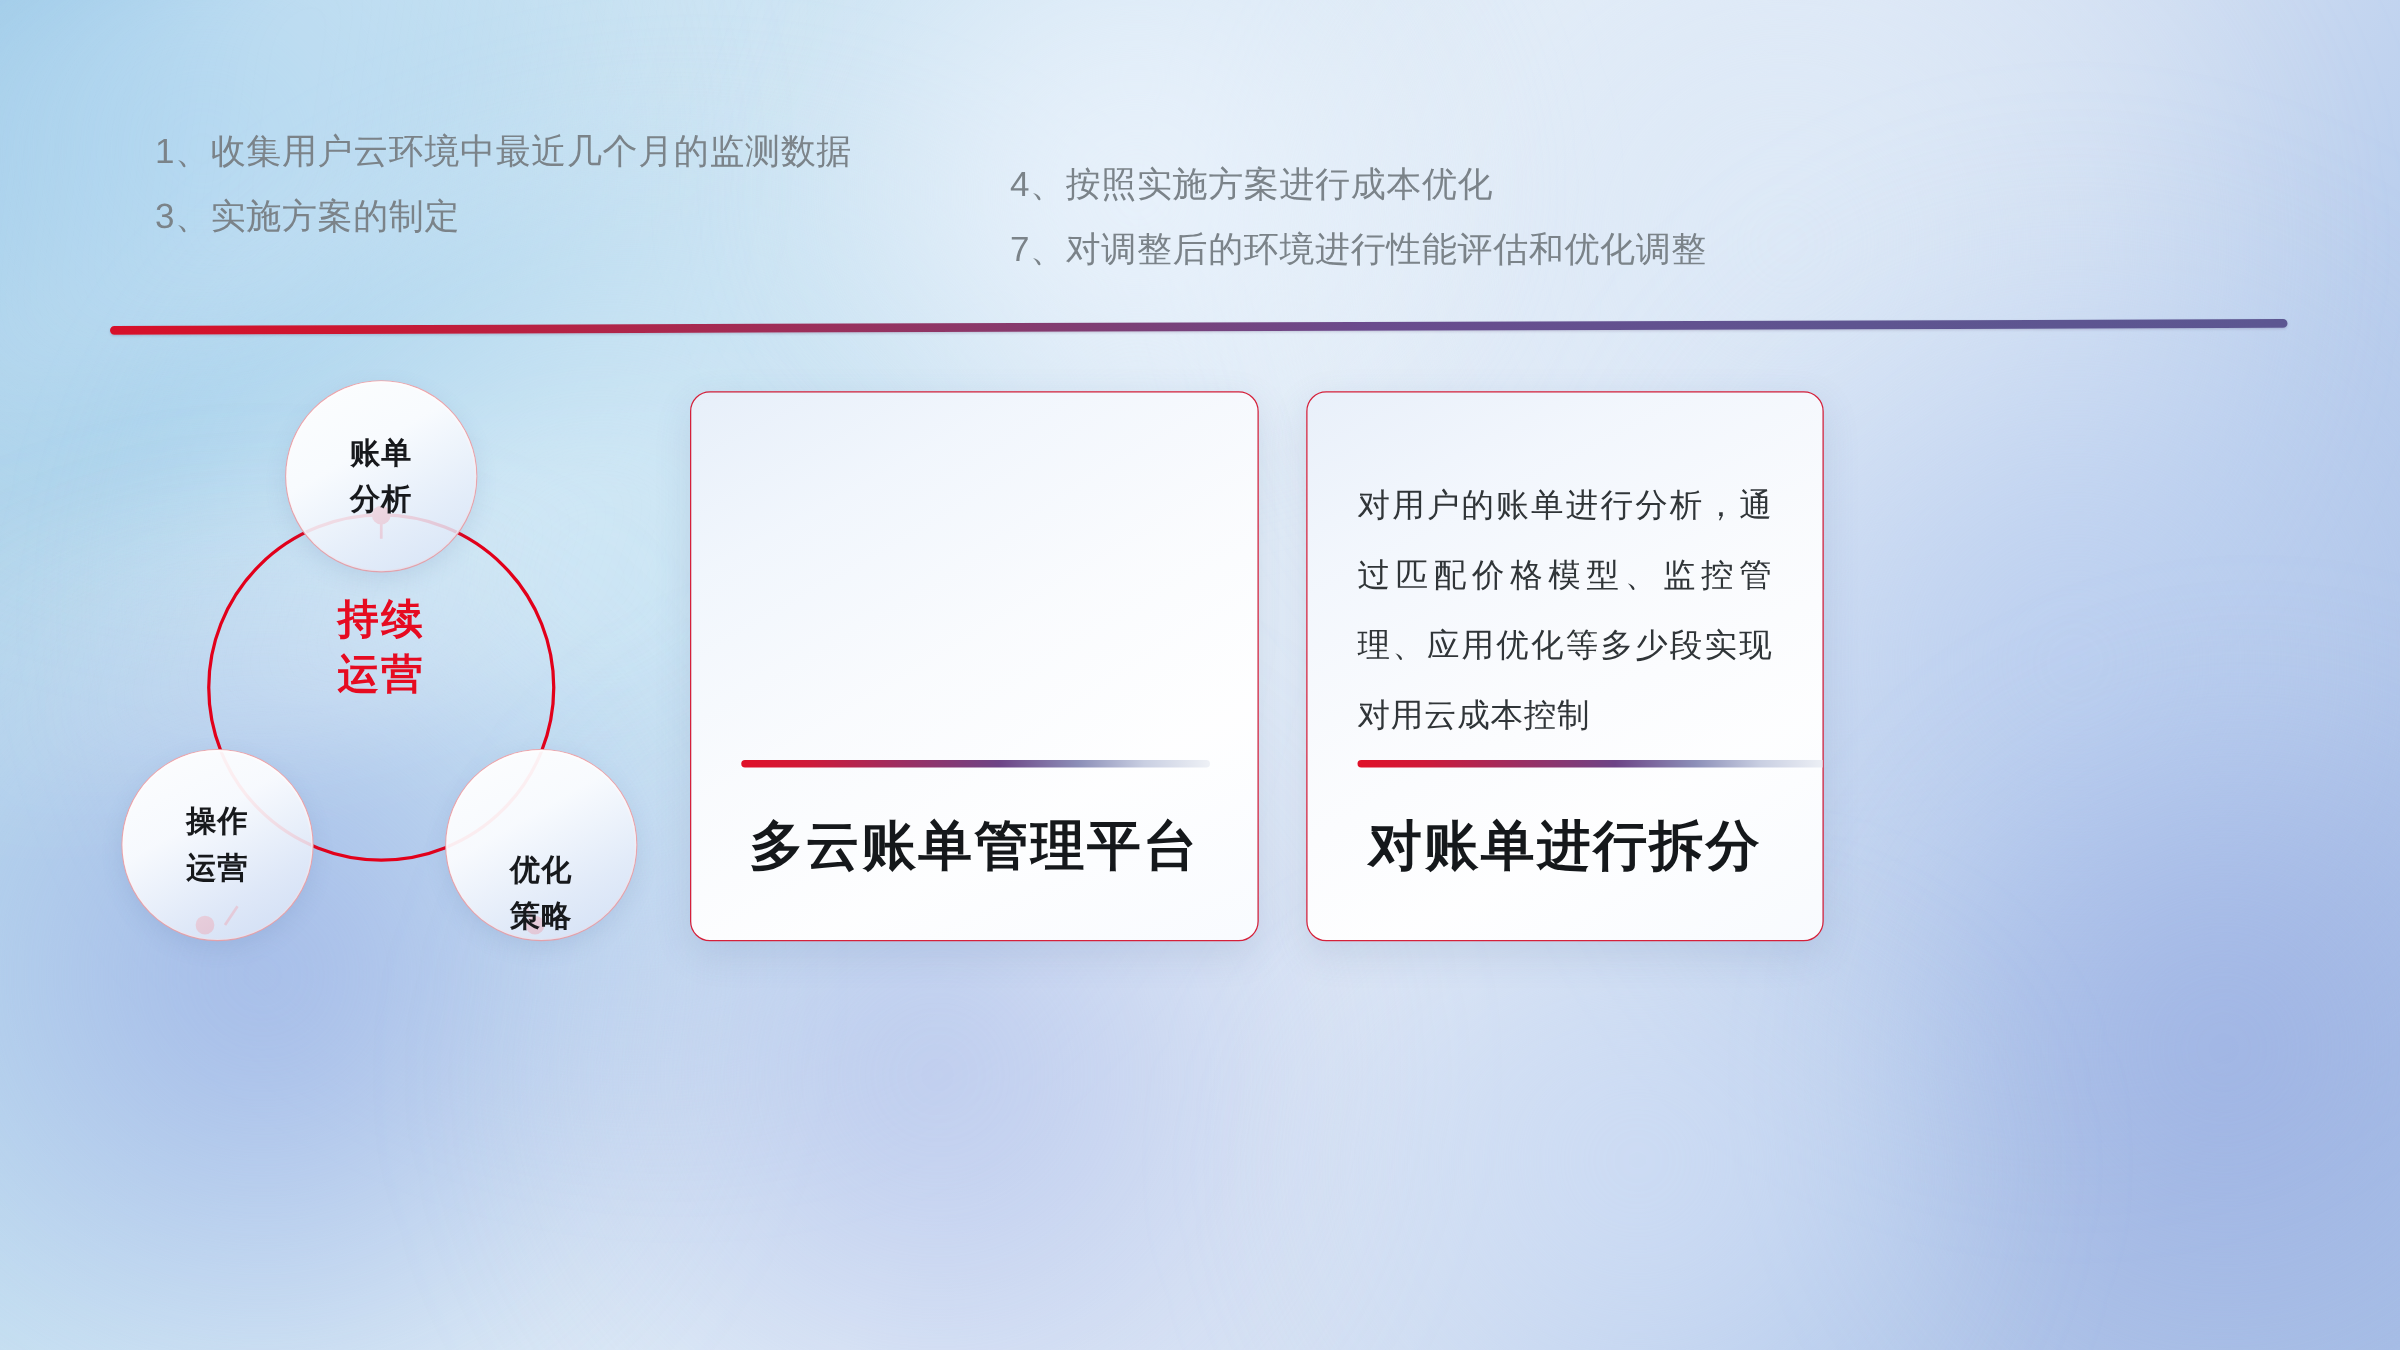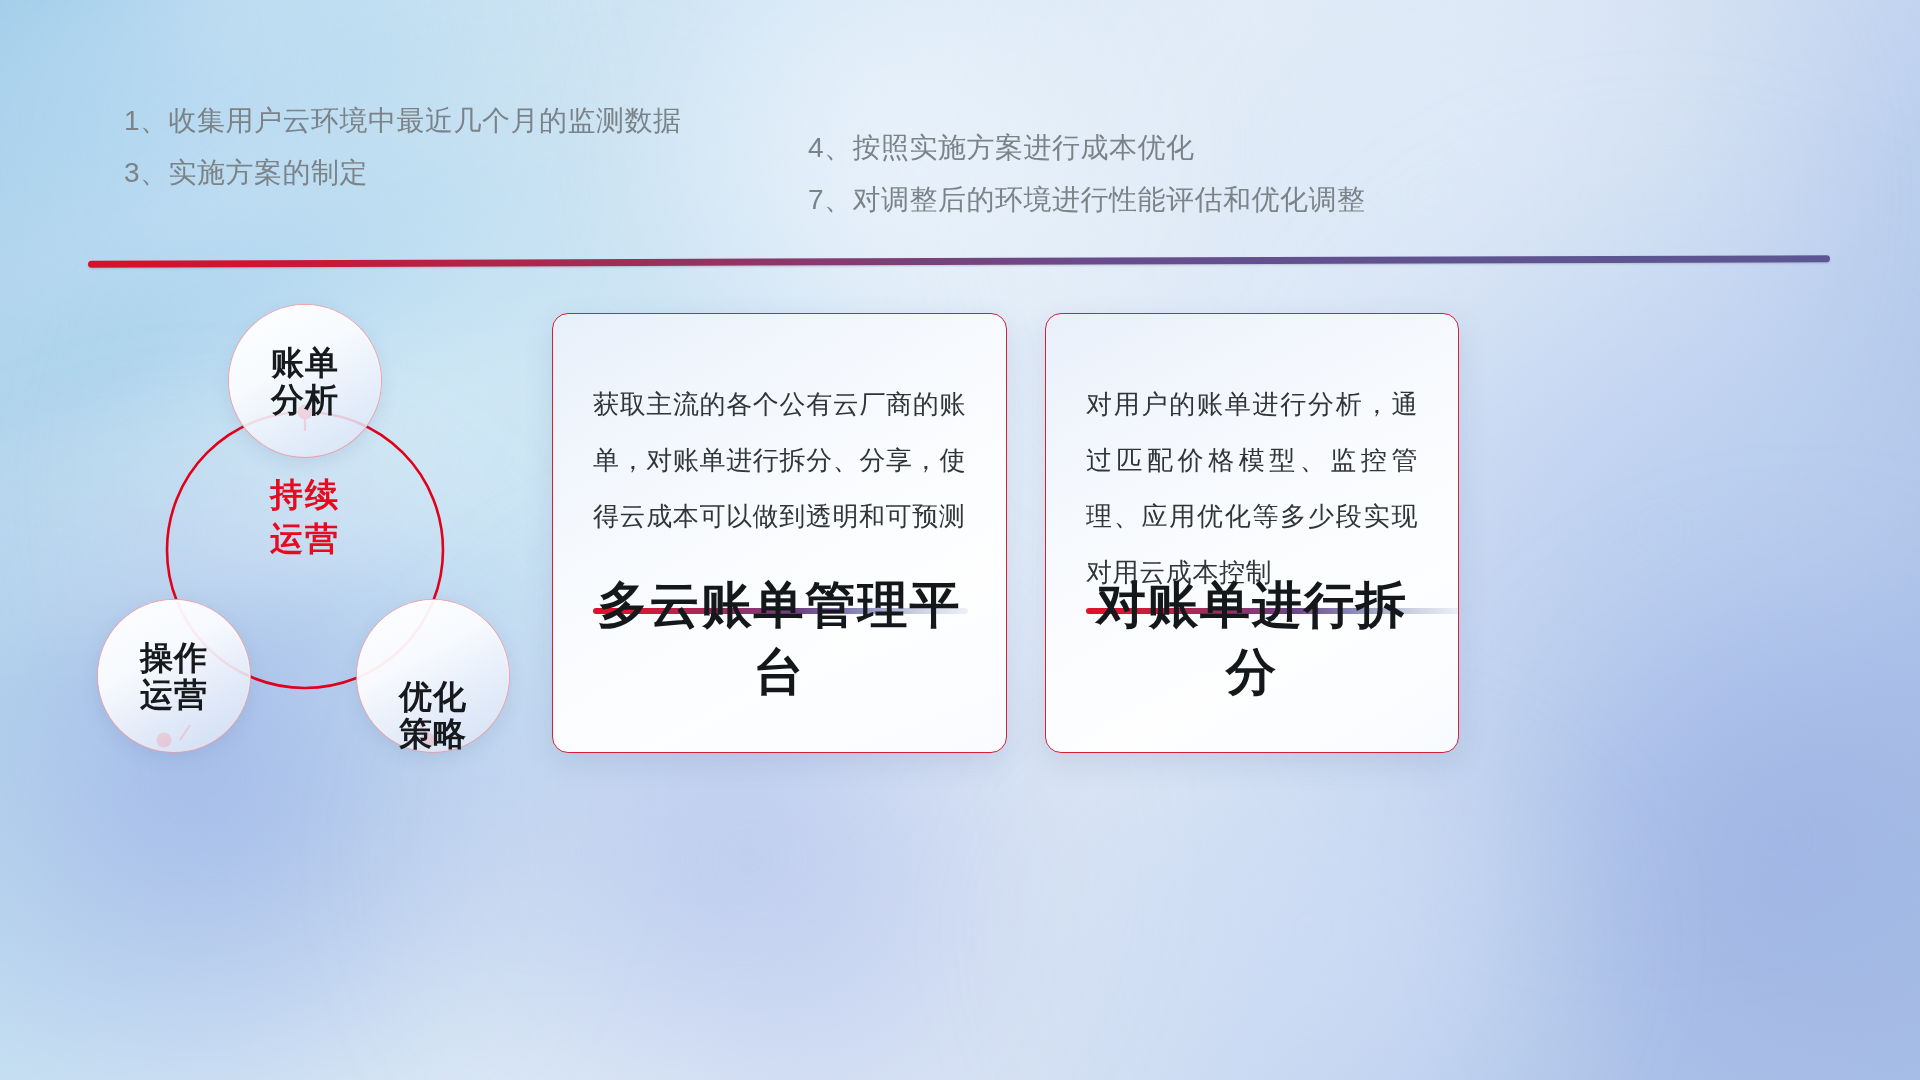--- a/index.html
+++ b/index.html
@@ -86,21 +86,21 @@
 
   .bubble{
     position:absolute; border-radius:50%;
     background:
       linear-gradient(150deg, rgba(255,255,255,.97) 0%, rgba(252,253,255,.93) 38%, rgba(231,238,250,.86) 72%, rgba(214,226,246,.82) 100%);
     box-shadow:0 6px 18px rgba(90,120,170,.16), inset 0 1px 2px rgba(255,255,255,.9);
     display:flex; align-items:center; justify-content:center;
     text-align:center;
   }
   .bubble .txt{
-    font-size:33px; font-weight:700; color:#17191c; line-height:37px;
+    font-size:24px; font-weight:700; color:#17191c; line-height:37px;
     letter-spacing:1px;
   }
   #bubble-billing{ left:149px; top:20px;  width:152px; height:152px; }
   #bubble-ops{     left:18px;  top:315px; width:152px; height:152px; }
   #bubble-policy{  left:277px; top:315px; width:152px; height:152px;align-items:flex-end; }
 
   #core-label{
     position:absolute; left:160px; top:188px; width:130px;
     text-align:center; color:#e60b21;
     font-size:33px; font-weight:700; line-height:44px; letter-spacing:2px;
@@ -131,21 +131,21 @@
     letter-spacing:.6px; text-align:justify; text-align-last:left;
   }
   .card .rule{
     position:absolute; left:40px; bottom:138px; width:375px; height:6px;
     border-radius:3px;
     background:linear-gradient(90deg,#e01028 0%,#cf1a39 14%,#9a2f63 35%,#6d4486 55%,#8c8fb8 72%,#c9cfe2 86%,#eef1f6 100%);
   }
   .card .title{
     position:absolute; left:40px; bottom:46px; width:calc(100% - 80px);
     text-align:center;
-    font-size:50px; font-weight:700; color:#15181b; letter-spacing:2px;
+    font-size:43px; font-weight:700; color:#15181b; letter-spacing:2px;
   }
 </style>
 </head>
 <body>
 
 <div id="bg">
   <div class="bg-base"></div>
   <div class="blob b1"></div>
   <div class="blob b2"></div>
   <div class="blob b3"></div>
@@ -211,21 +211,20 @@
     </div>
   </div>
 
   <div id="core-label">
     <span>持续</span><br>
     <span>运营</span>
   </div>
 </div>
 
 <div class="card" id="card-1">
-  <div class="body">获取主流的各个公有云厂商的账单，对账单进行拆分、分享，使得云成本可以做到透明和可预测</div>
   <div class="rule"></div>
   <div class="title">多云账单管理平台</div>
 </div>
 
 <div class="card" id="card-2">
   <div class="body">对用户的账单进行分析，通过匹配价格模型、监控管理、应用优化等多少段实现对用云成本控制</div>
   <div class="rule"></div>
   <div class="title">对账单进行拆分</div>
 </div>
 

